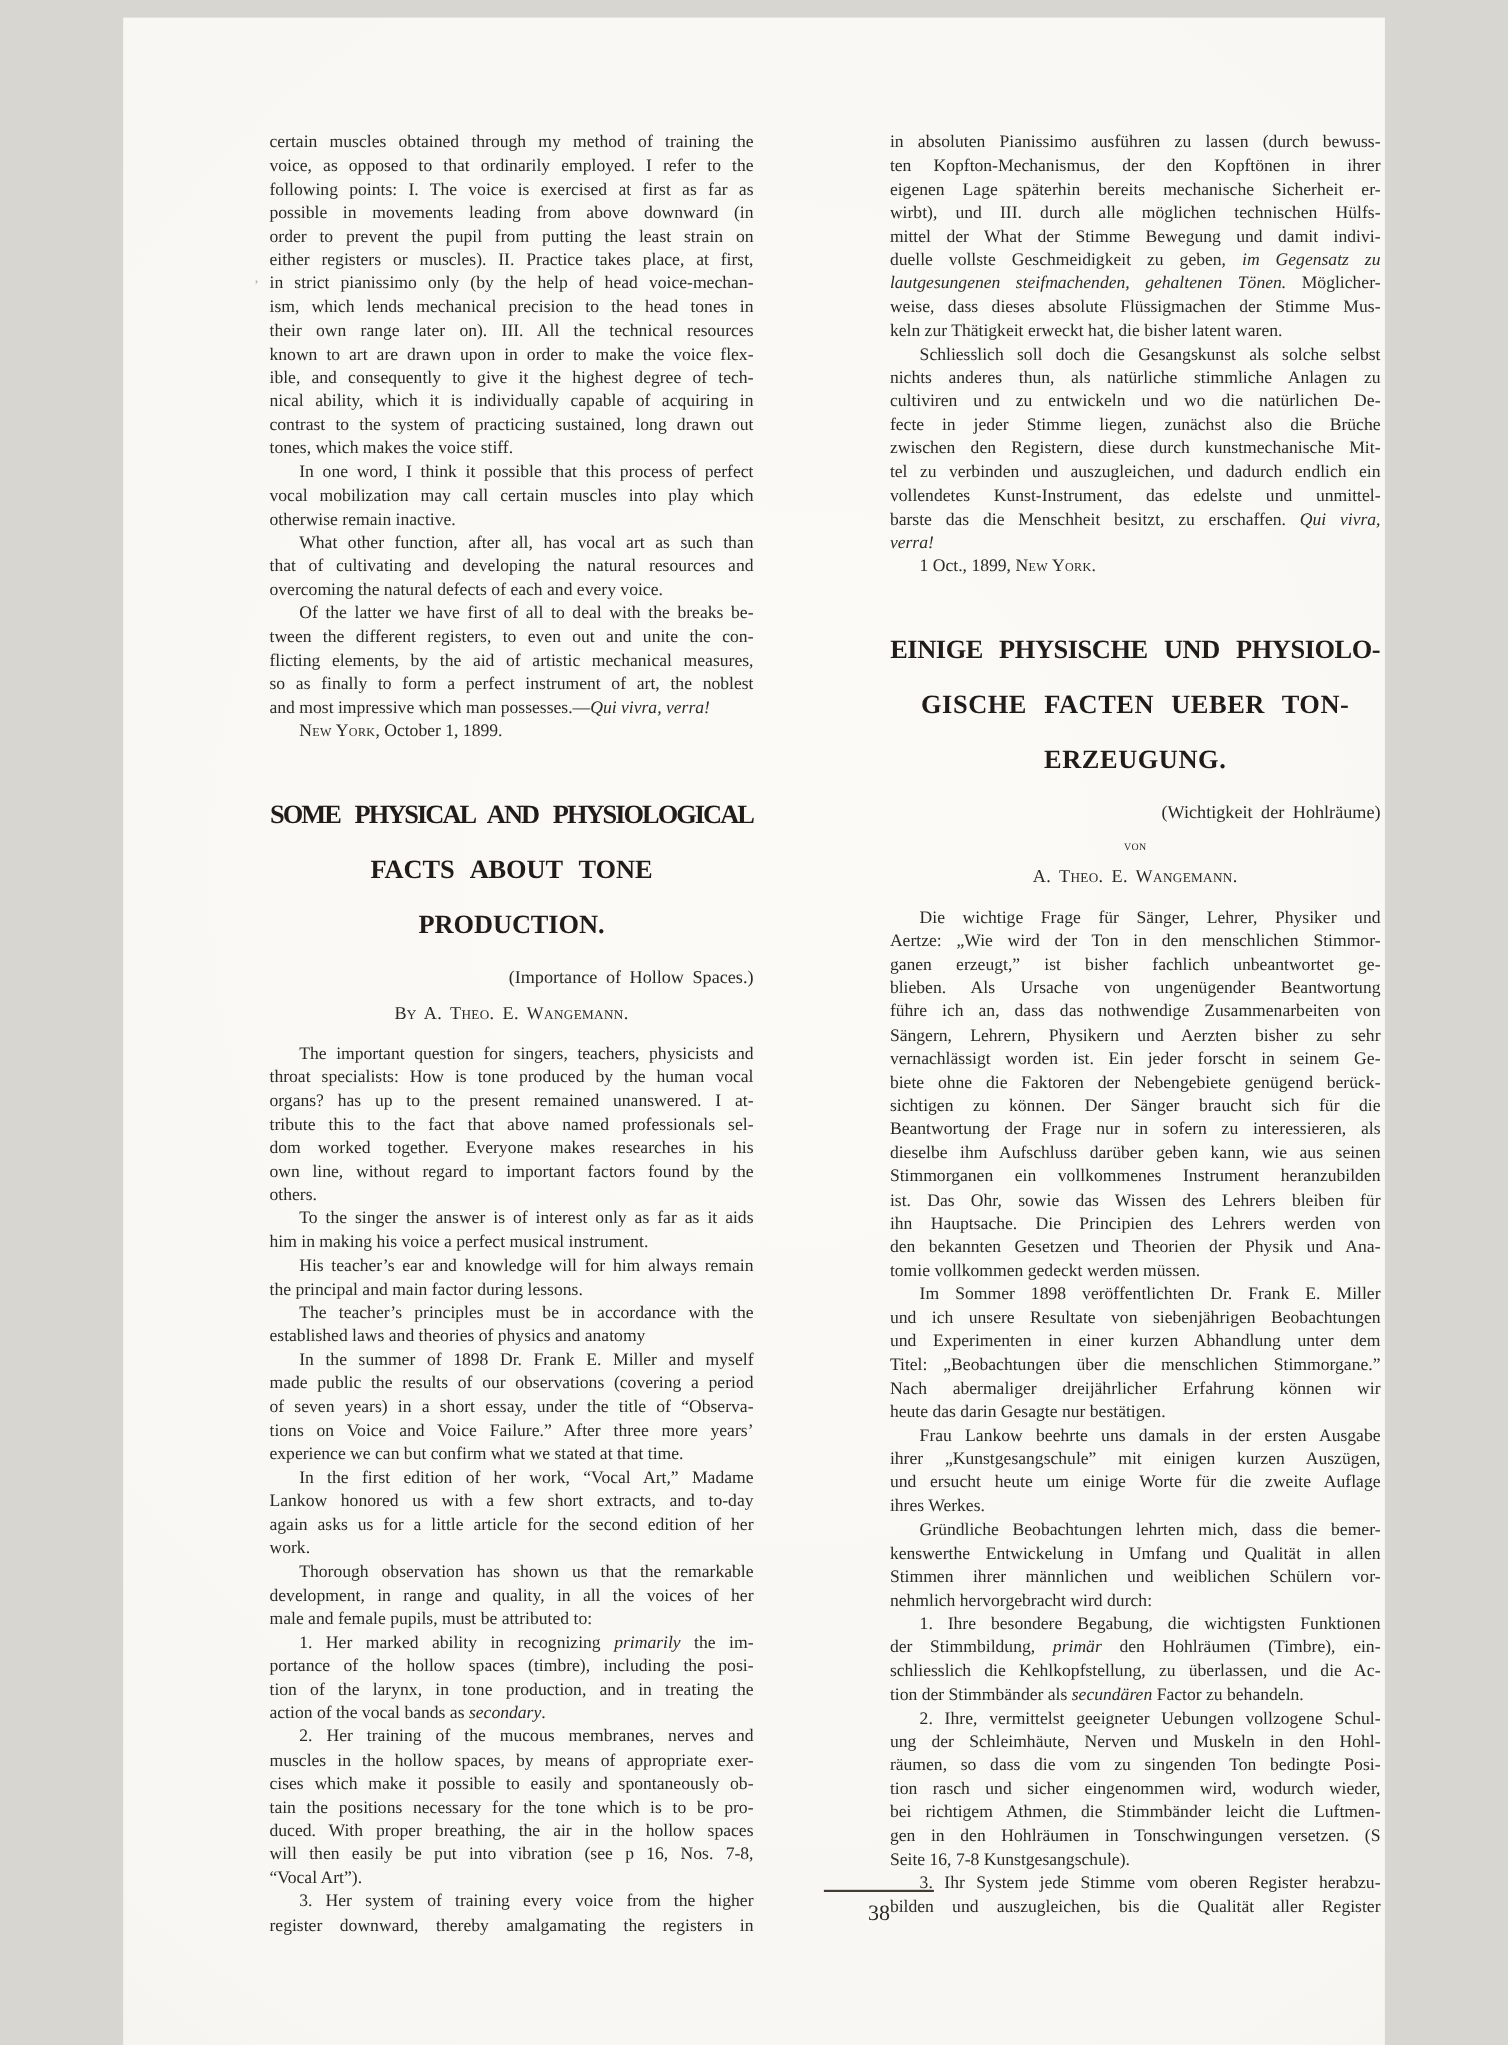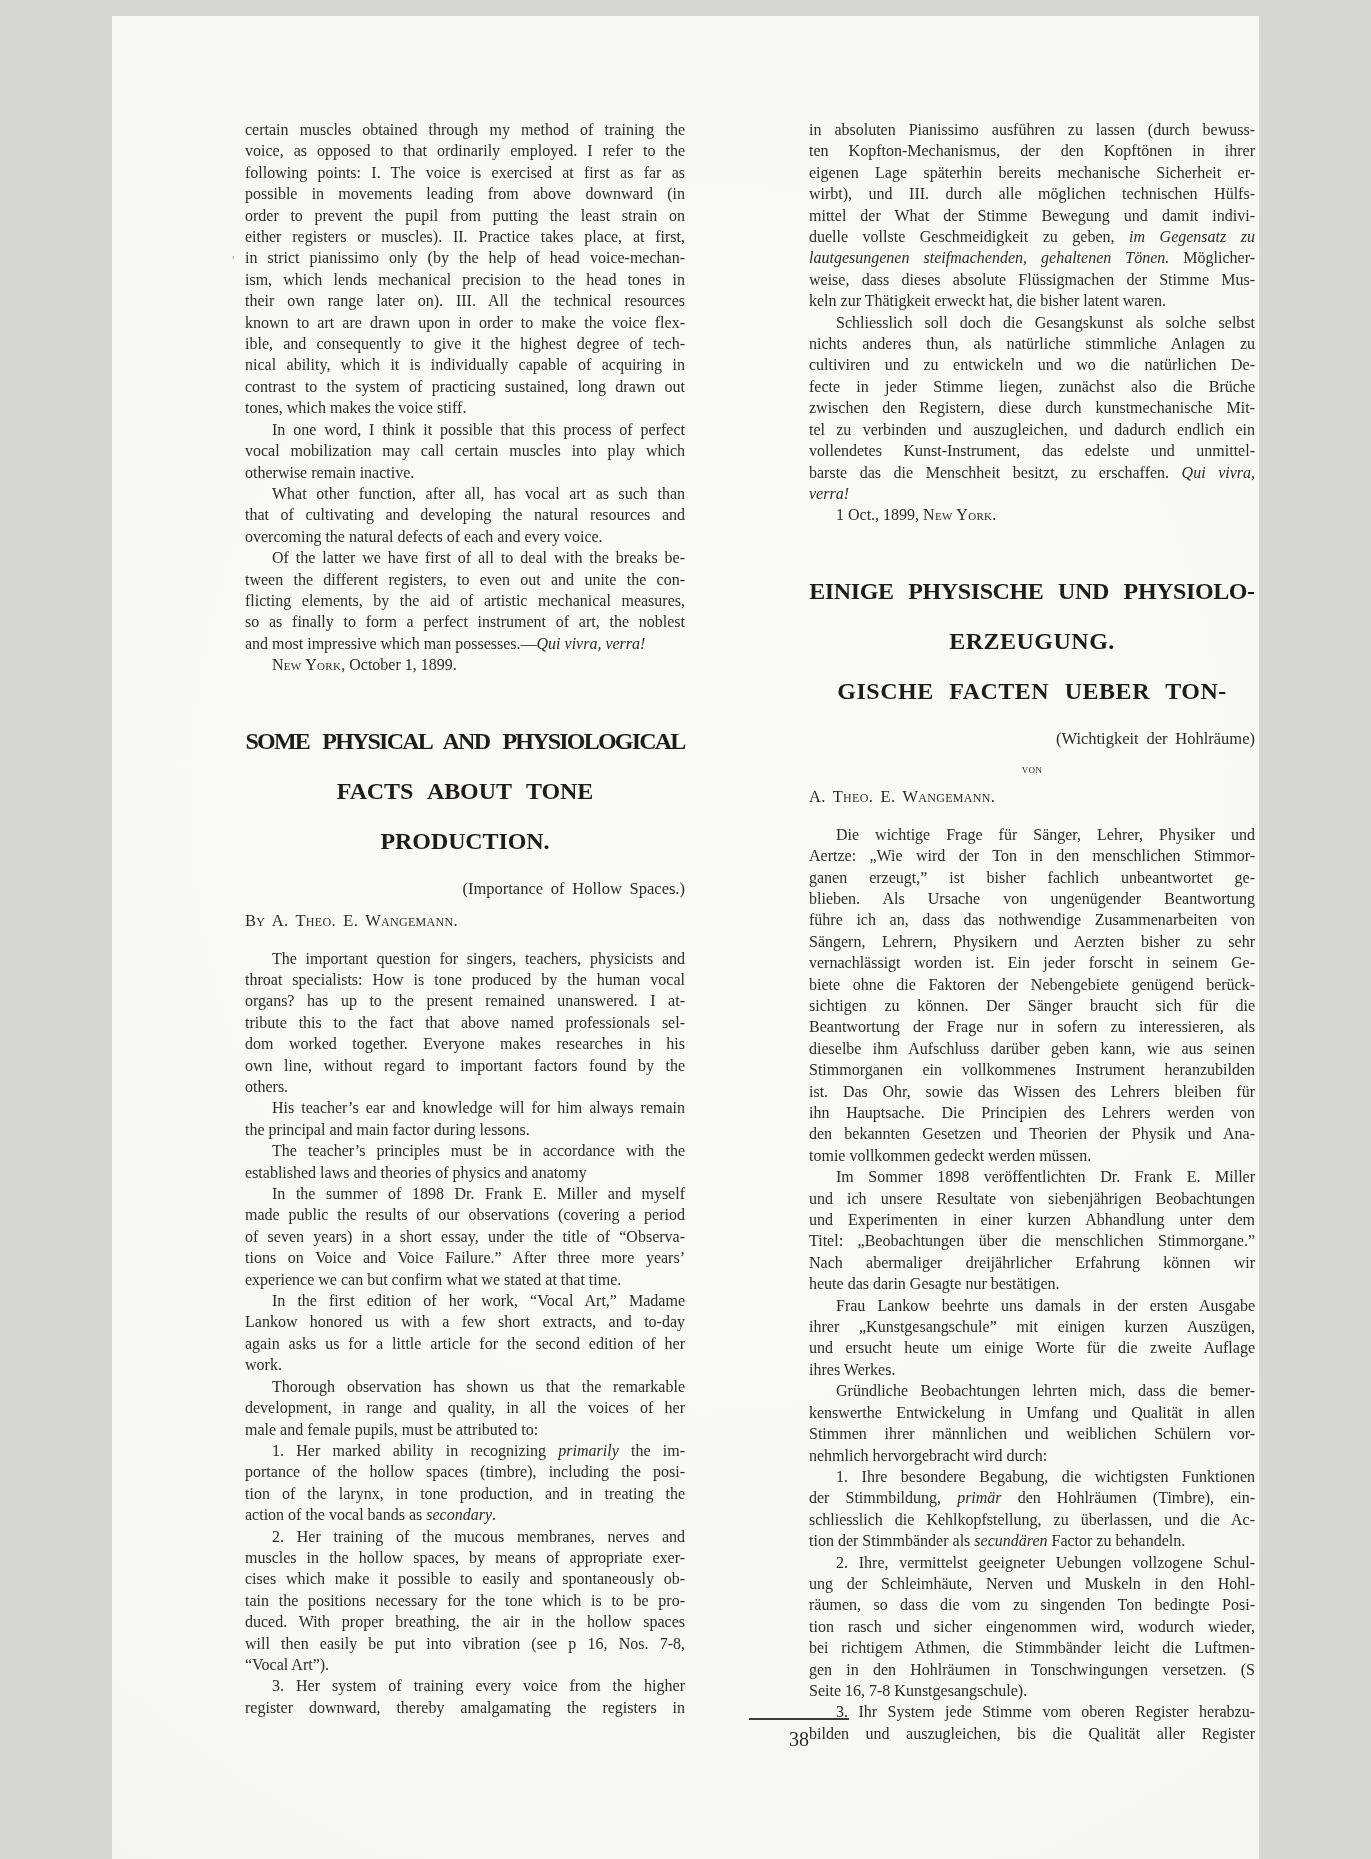--- a/index.html
+++ b/index.html
@@ -58,20 +58,21 @@
   .block.von .hline {
     font-size: 13.5px;
     line-height: 18px;
     text-align: center;
     letter-spacing: 1px;
   }
   .block.byline { margin: 8px 0 16px; }
   .block.byline .hline {
     font-size: 16.5px;
     line-height: 22px;
+    text-align: center;
     word-spacing: 0.18em;
     letter-spacing: 0.4px;
   }
 
   .footer-rule {
     position: absolute;
     left: 637px;
     top: 1702px;
     width: 100px;
     height: 2px;
@@ -148,20 +149,24 @@
       <div class="block para" data-name="paragraph">
         <div class="line indent" data-name="text-line">The important question for singers, teachers, physicists and</div>
         <div class="line" data-name="text-line">throat specialists: How is tone produced by the human vocal</div>
         <div class="line" data-name="text-line">organs? has up to the present remained unanswered. I at-</div>
         <div class="line" data-name="text-line">tribute this to the fact that above named professionals sel-</div>
         <div class="line" data-name="text-line">dom worked together. Everyone makes researches in his</div>
         <div class="line" data-name="text-line">own line, without regard to important factors found by the</div>
         <div class="line end" data-name="text-line">others.</div>
       </div>
       <div class="block para" data-name="paragraph">
+        <div class="line indent" data-name="text-line">To the singer the answer is of interest only as far as it aids</div>
+        <div class="line end" data-name="text-line">him in making his voice a perfect musical instrument.</div>
+      </div>
+      <div class="block para" data-name="paragraph">
         <div class="line indent" data-name="text-line">His teacher’s ear and knowledge will for him always remain</div>
         <div class="line end" data-name="text-line">the principal and main factor during lessons.</div>
       </div>
       <div class="block para" data-name="paragraph">
         <div class="line indent" data-name="text-line">The teacher’s principles must be in accordance with the</div>
         <div class="line end" data-name="text-line">established laws and theories of physics and anatomy</div>
       </div>
       <div class="block para" data-name="paragraph">
         <div class="line indent" data-name="text-line">In the summer of 1898 Dr. Frank E. Miller and myself</div>
         <div class="line" data-name="text-line">made public the results of our observations (covering a period</div>
@@ -221,22 +226,22 @@
         <div class="line" data-name="text-line">tel zu verbinden und auszugleichen, und dadurch endlich ein</div>
         <div class="line" data-name="text-line">vollendetes Kunst-Instrument, das edelste und unmittel-</div>
         <div class="line" data-name="text-line">barste das die Menschheit besitzt, zu erschaffen. <i>Qui vivra,</i></div>
         <div class="line end" data-name="text-line"><i>verra!</i></div>
       </div>
       <div class="block para" data-name="dateline-german">
         <div class="line indent end" data-name="text-line">1 Oct., 1899, <span class="sc">New York</span>.</div>
       </div>
       <div class="block heading" data-name="article-title-german">
         <div class="hline" data-name="article-title-german-line" style="letter-spacing: -0.4px;">EINIGE PHYSISCHE UND PHYSIOLO-</div>
+        <div class="hline" data-name="article-title-german-line">GISCHE FACTEN UEBER TON-</div>
         <div class="hline" data-name="article-title-german-line">ERZEUGUNG.</div>
-        <div class="hline" data-name="article-title-german-line">GISCHE FACTEN UEBER TON-</div>
       </div>
       <div class="block subheading" data-name="article-subtitle-german">
         <div class="hline" data-name="article-subtitle-german-line">(Wichtigkeit der Hohlräume)</div>
       </div>
       <div class="block von" data-name="byline-von-label">
         <div class="hline" data-name="byline-von-label-line"><span class="sc">von</span></div>
       </div>
       <div class="block byline" data-name="article-byline-german">
         <div class="hline" data-name="article-byline-german-line"><span class="sc">A. Theo. E. Wangemann.</span></div>
       </div>

